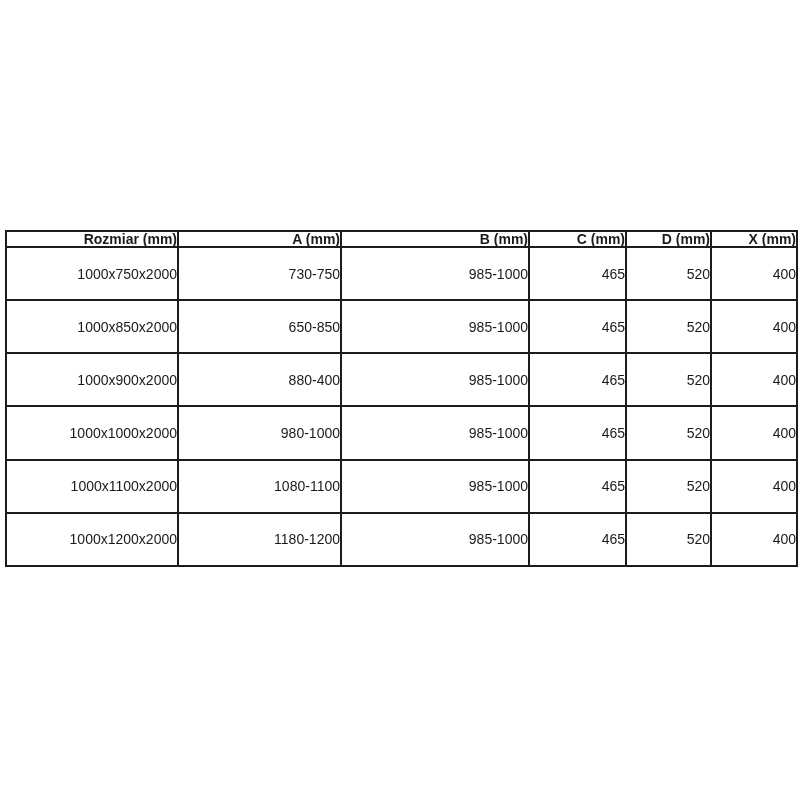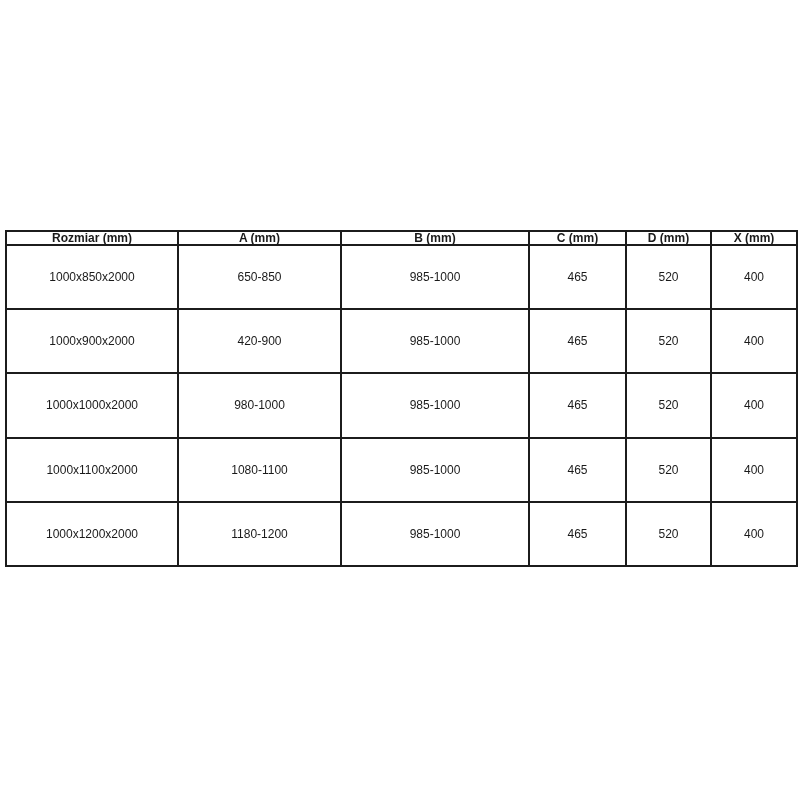--- a/index.html
+++ b/index.html
@@ -19,25 +19,25 @@
     top: 230px;
     width: 791px;
     height: 337px;
     border-collapse: collapse;
     table-layout: fixed;
     background: #ffffff;
   }
   .size-table th,
   .size-table td {
     border: 2px solid #1c1c1c;
-    text-align: center;
+    text-align: right;
     vertical-align: middle;
     padding: 0;
     color: #1a1a1a;
-    font-size: 12px;
+    font-size: 14px;
     line-height: 1;
     overflow: hidden;
     white-space: nowrap;
   }
   .size-table th {
     font-weight: bold;
   }
   .size-table td {
     font-weight: normal;
   }
@@ -59,30 +59,38 @@
       <th>Rozmiar (mm)</th>
       <th>A (mm)</th>
       <th>B (mm)</th>
       <th>C (mm)</th>
       <th>D (mm)</th>
       <th>X (mm)</th>
     </tr>
   </thead>
   <tbody>
     <tr>
+      <td>1000x750x2000</td>
+      <td>730-750</td>
+      <td>985-1000</td>
+      <td>465</td>
+      <td>520</td>
+      <td>400</td>
+    </tr>
+    <tr>
       <td>1000x850x2000</td>
       <td>650-850</td>
       <td>985-1000</td>
       <td>465</td>
       <td>520</td>
       <td>400</td>
     </tr>
     <tr>
       <td>1000x900x2000</td>
-      <td>420-900</td>
+      <td>880-400</td>
       <td>985-1000</td>
       <td>465</td>
       <td>520</td>
       <td>400</td>
     </tr>
     <tr>
       <td>1000x1000x2000</td>
       <td>980-1000</td>
       <td>985-1000</td>
       <td>465</td>

